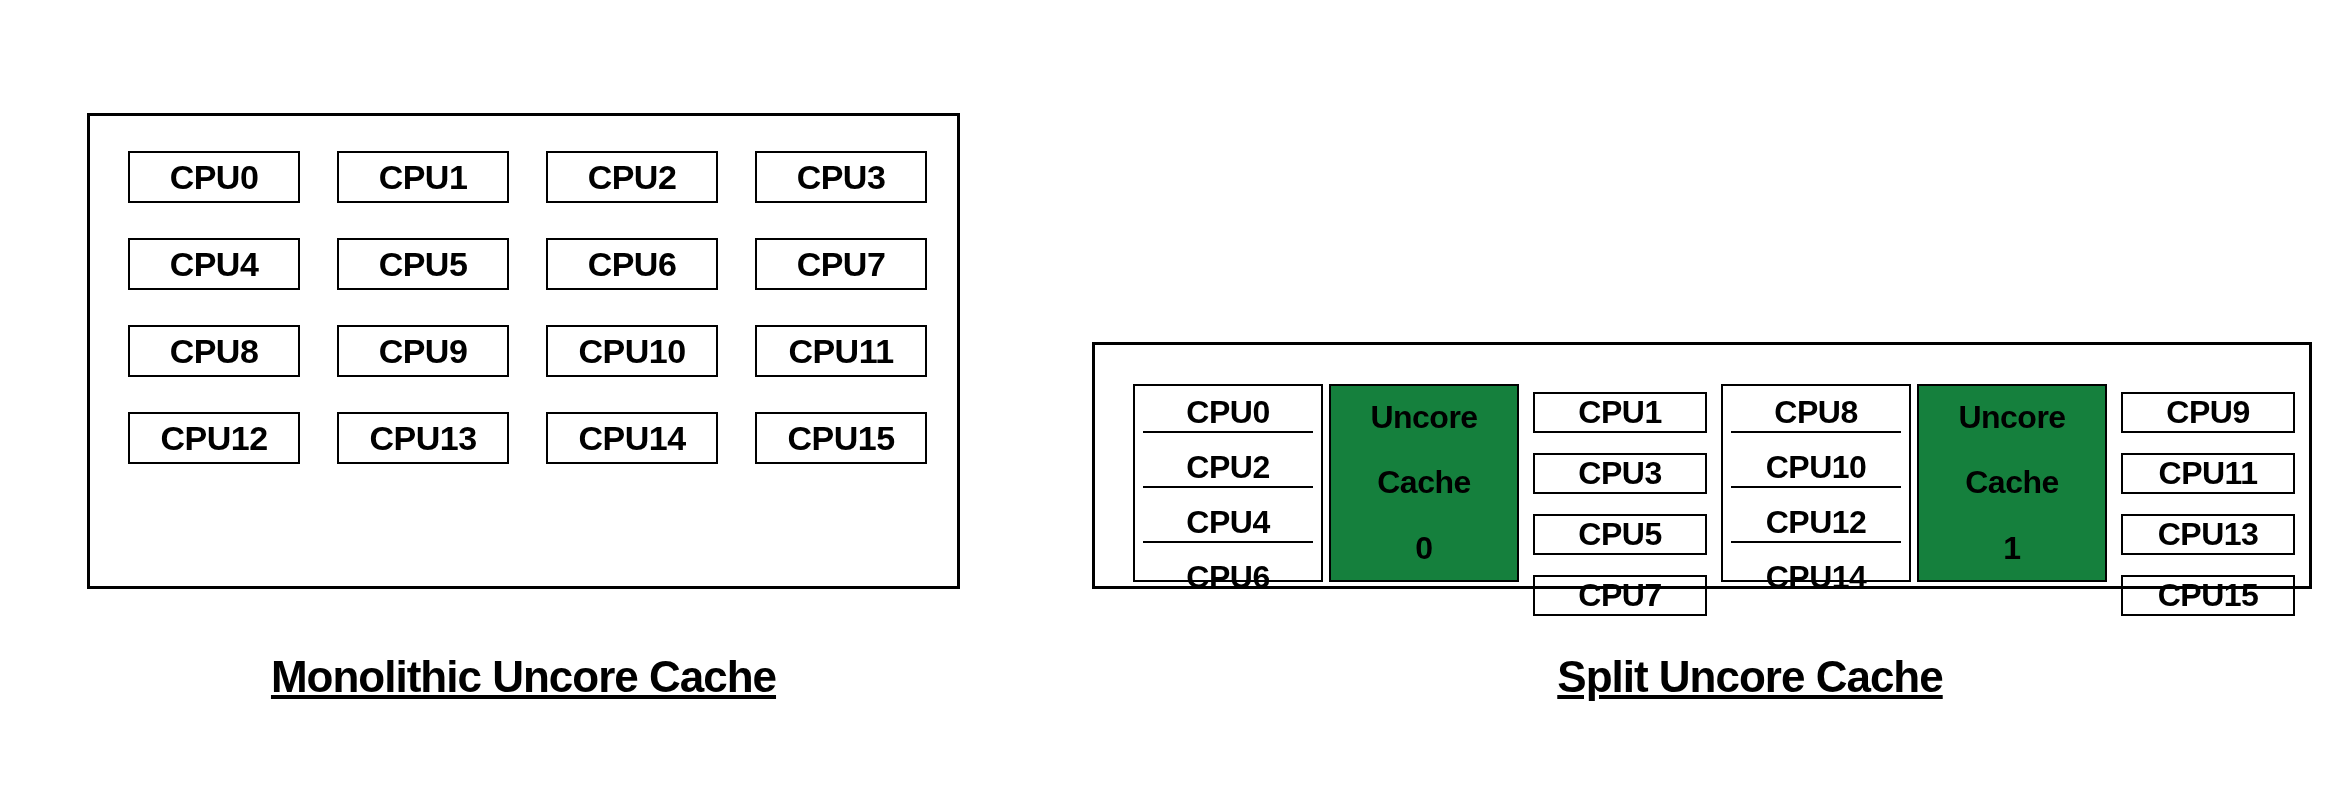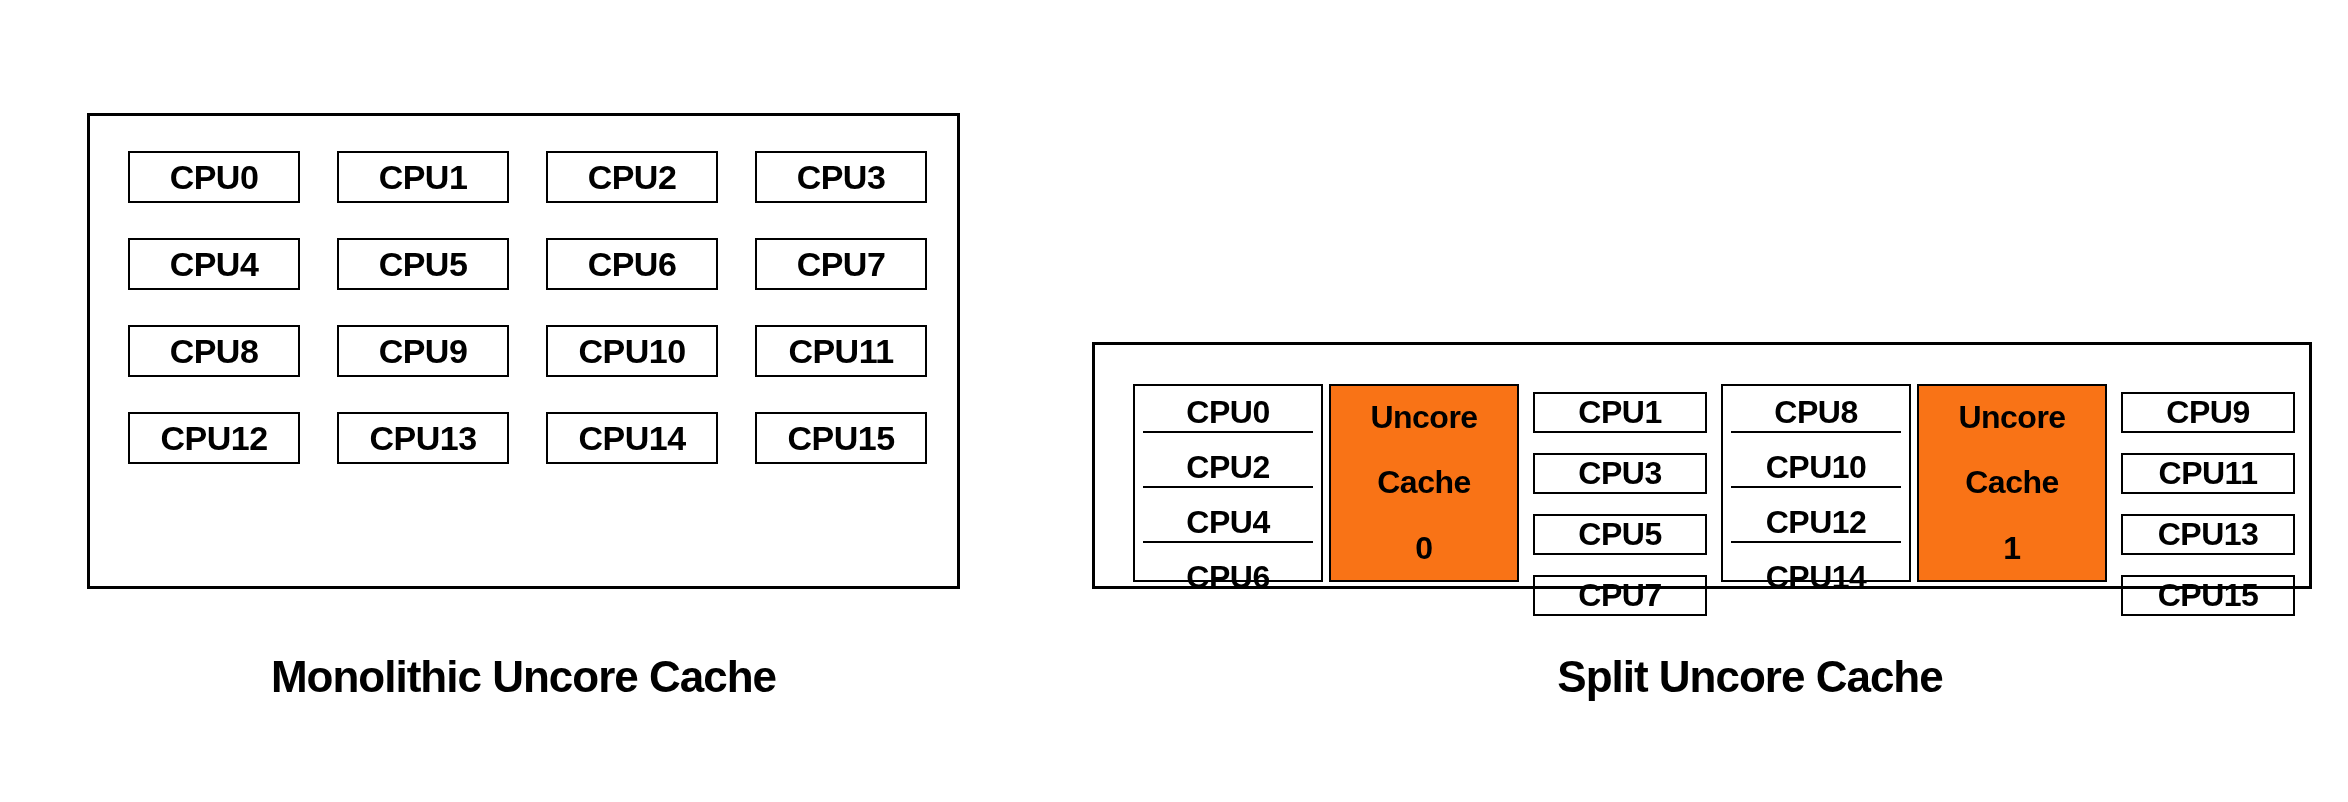--- a/index.html
+++ b/index.html
@@ -85,21 +85,21 @@
     justify-content: center;
     font-size: 32px;
     letter-spacing: -0.5px;
   }
   .cpu-col .cell:last-child { border-bottom: none; }
 
   .cache-col {
     width: 190px; height: 198px;
     margin-left: -2px;
     border: 2px solid #000;
-    background: #f97316;
+    background: #15803d;
     display: flex;
     flex-direction: column;
     align-items: center;
     justify-content: center;
     font-size: 32px;
     line-height: 1.55;
     text-align: center;
     letter-spacing: -0.5px;
   }
 
@@ -112,20 +112,21 @@
     border: 2px solid #000;
   }
 
   
   .caption {
     position: absolute;
     top: 628px;
     text-align: center;
     font-size: 44px;
     letter-spacing: -1px;
+    text-decoration: underline;
   }
   .caption.left  { left: 63px;   width: 873px; }
   .caption.right { left: 1116px; width: 1220px; }
 </style>
 </head>
 <body>
 
 <div class="mono-outer">
   <div class="mono-grid">
     <div class="cpu-box">CPU0</div>

